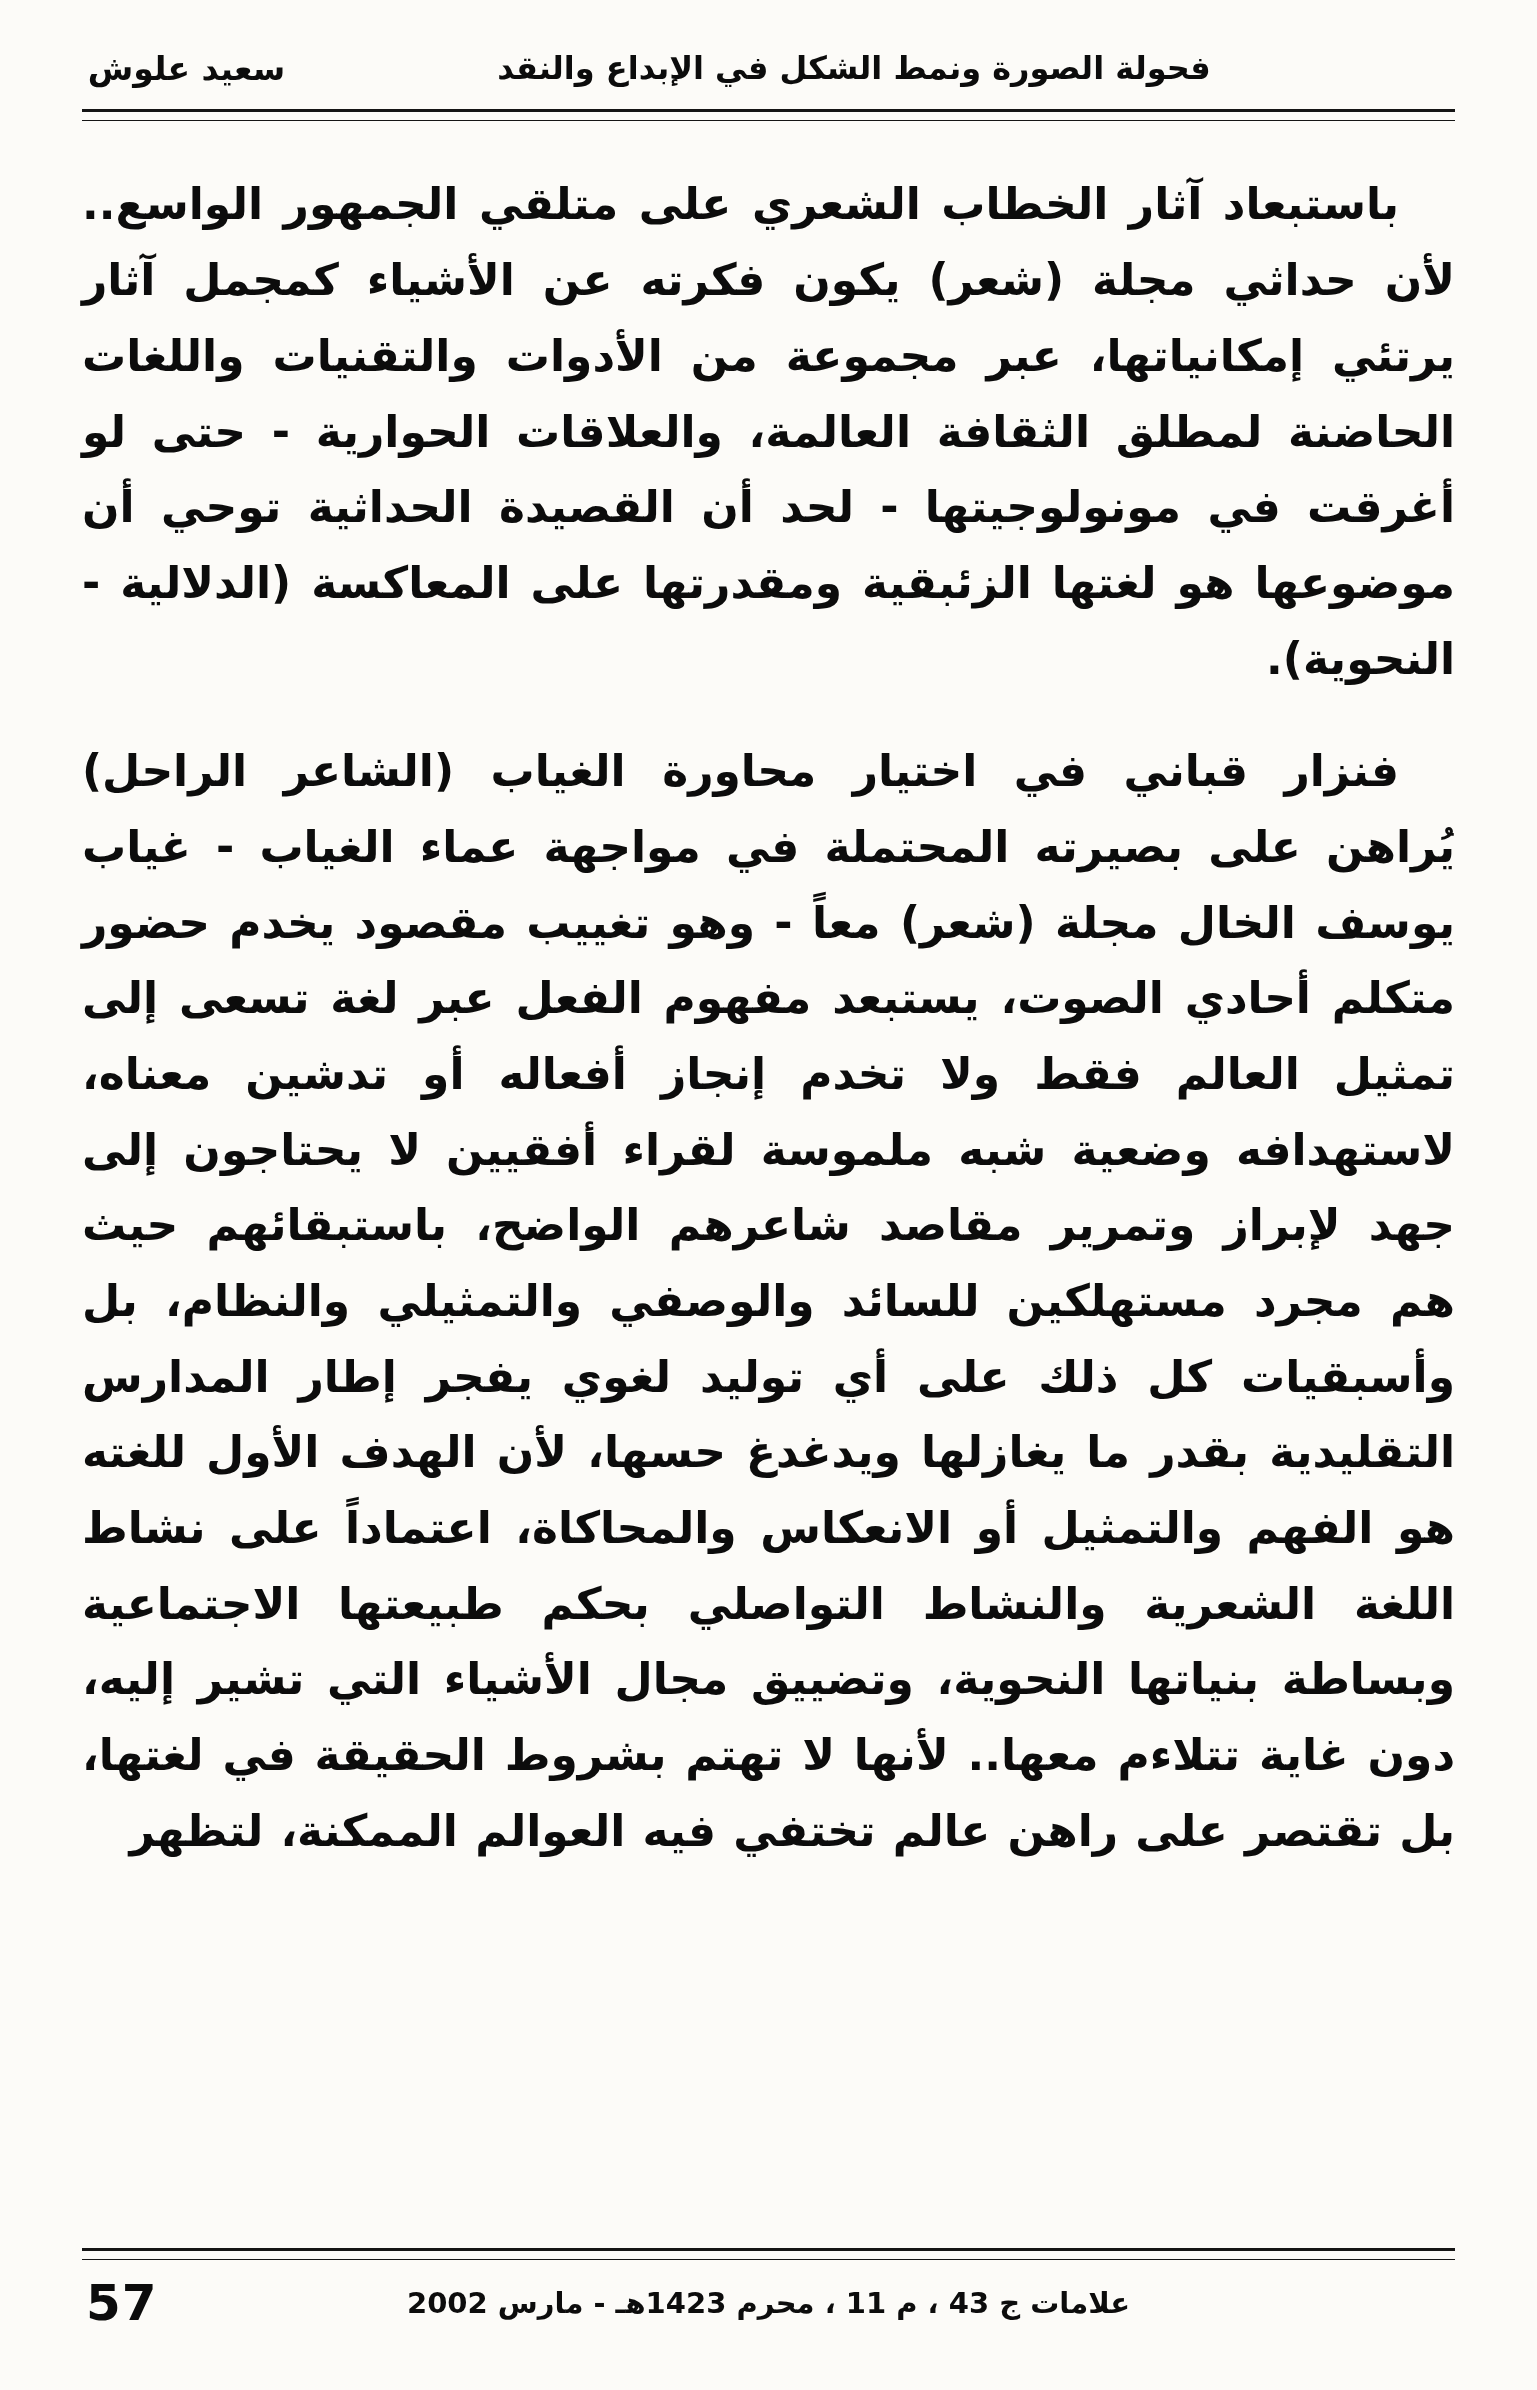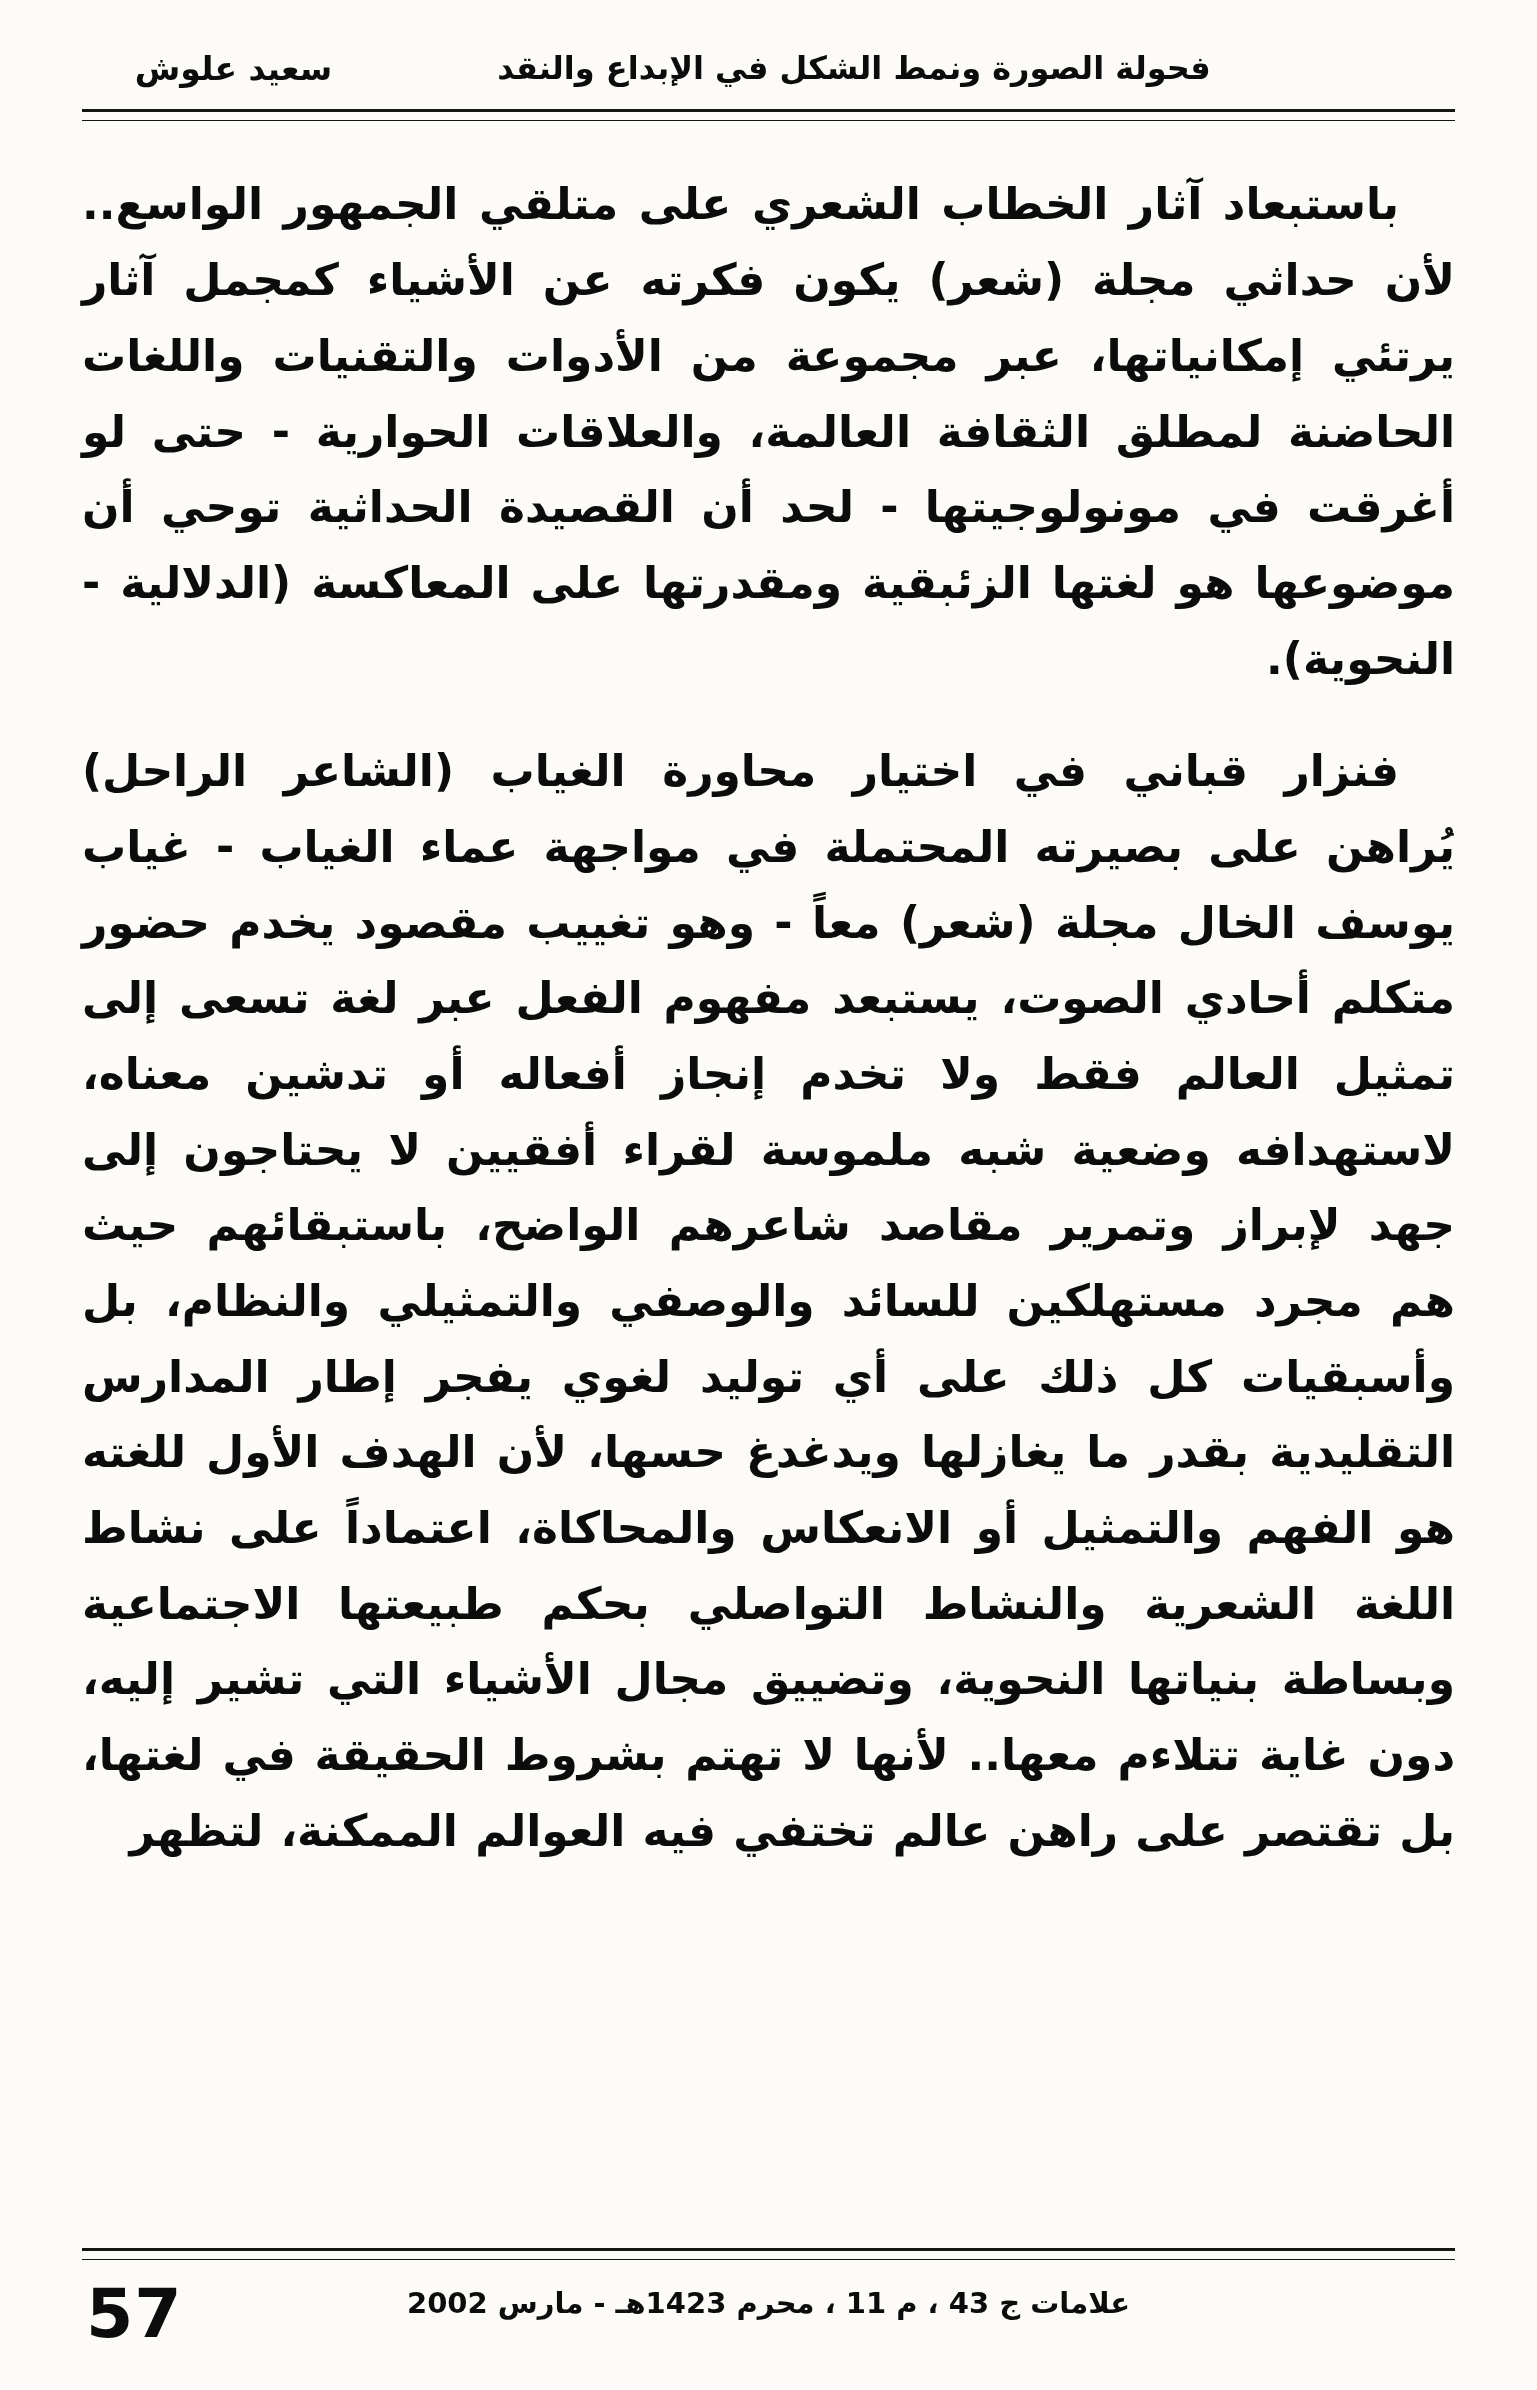--- a/index.html
+++ b/index.html
@@ -36,21 +36,20 @@
     font-weight: bold;
     white-space: nowrap;
   }
   .page-header .doc-author {
     position: absolute;
     left: 5.8px;
     top: 7.8px;
     font-size: 33px;
     font-weight: bold;
     white-space: nowrap;
-    margin-left: 47px;
   }
   .rule-double {
     height: 8.7px;
     border-top: 3.9px solid #151515;
     border-bottom: 1.9px solid #151515;
   }
   
   .page-body {
     margin-top: 45px;
     font-size: 44px;
@@ -82,21 +81,21 @@
     top: 11.6px;
     text-align: center;
     font-size: 29px;
     font-weight: bold;
     white-space: nowrap;
   }
   .footer-page-number {
     position: absolute;
     left: 3.9px;
     top: 0;
-    font-size: 68px;
+    font-size: 50px;
     font-weight: bold;
     letter-spacing: 1px;
   }
 </style>
 </head>
 <body>
 
 <div class="page">
 
   <div class="page-header">

